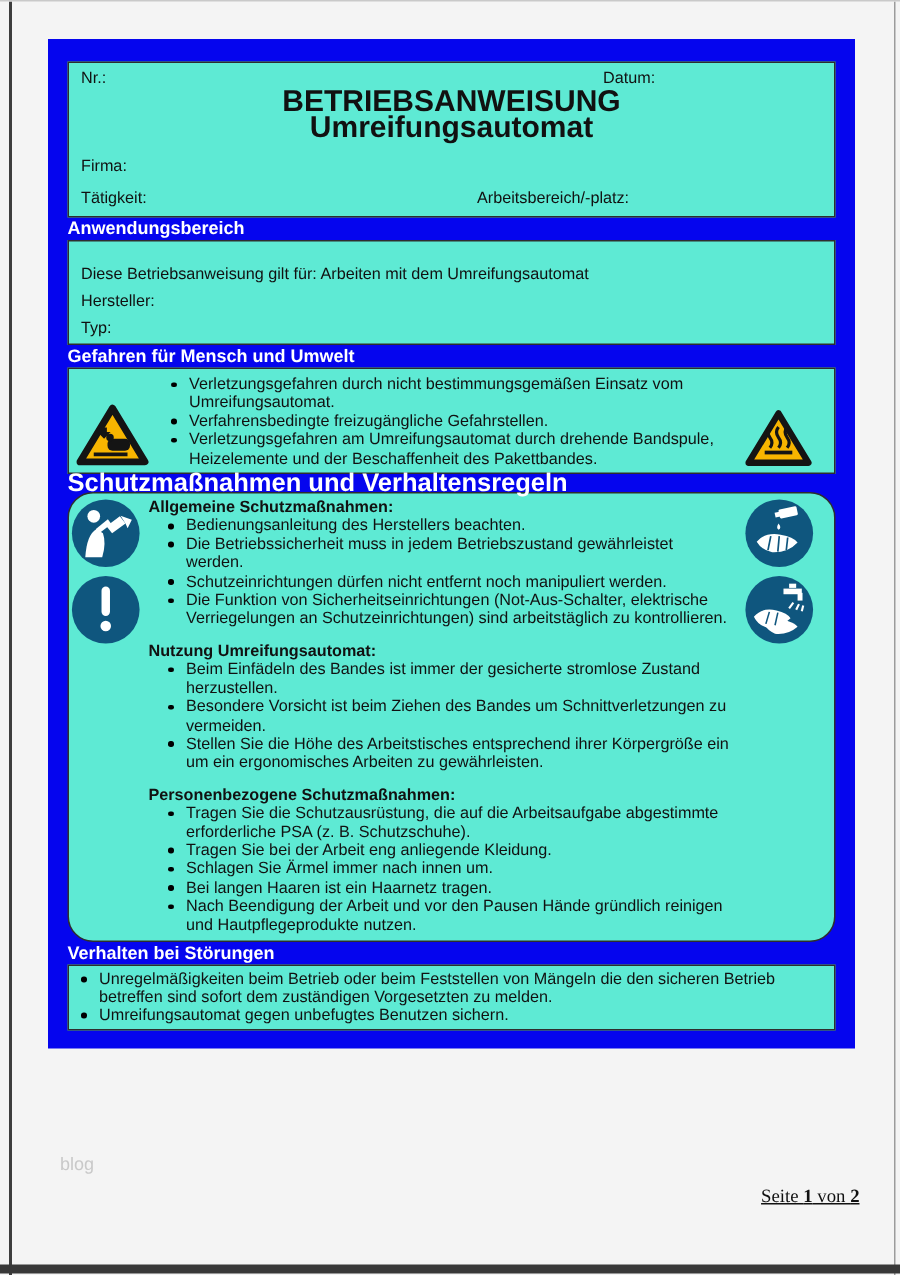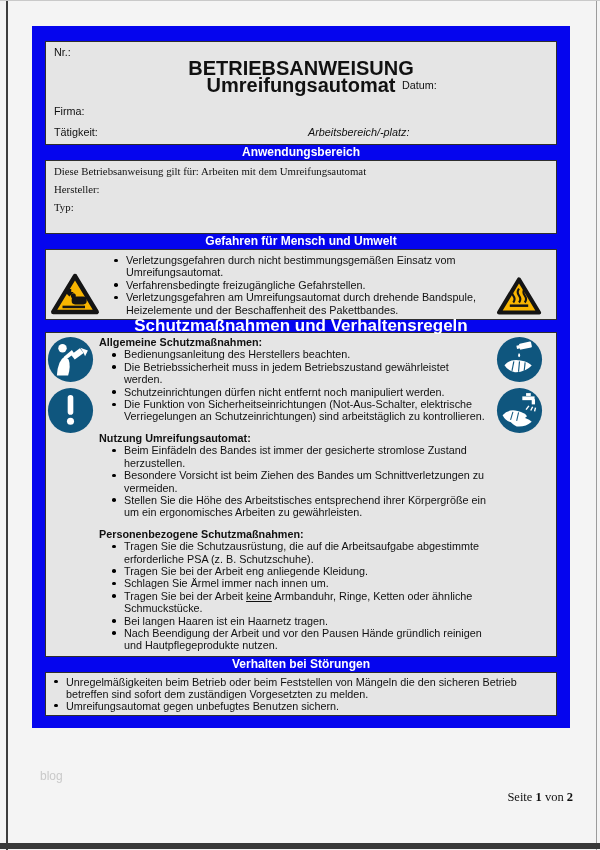--- a/index.html
+++ b/index.html
@@ -10,79 +10,79 @@
   }
   .edge-left{position:absolute;left:6px;top:0;width:2px;height:100%;background:#3d3d3d;}
   .edge-right{position:absolute;right:3px;top:0;width:1px;height:100%;background:#9b9b9b;}
   .edge-bottom{position:absolute;left:0;bottom:1px;width:100%;height:6px;background:#383838;}
 
   .doc{
     position:absolute;left:32px;top:25px;width:538px;box-sizing:border-box;
     background:#0505ee;padding:15px 13px 12px 13px;
   }
   .box{
-    background:#e5e5e5;border:1px solid #2e2e2e;box-sizing:border-box;
+    background:#5eead4;border:1px solid #2e2e2e;box-sizing:border-box;
     font-size:10.8px;line-height:12.4px;
   }
   .band{
-    color:#fff;font-weight:bold;text-align:center;font-size:12px;line-height:15px;height:15px;
+    color:#fff;font-weight:bold;text-align:left;font-size:12px;line-height:15px;height:15px;
   }
   .band.small{font-size:17px;line-height:12px;height:12px;}
 
   
   .hdr{padding:4px 8px 5px 8px;}
   .hdr-row{position:relative;height:13px;}
-  .hdr-row .right-label{position:absolute;left:348px;top:0;margin-top:33px;}
+  .hdr-row .right-label{position:absolute;left:348px;top:0;}
   .title{text-align:center;font-weight:bold;font-size:20px;line-height:16px;margin-top:1px;}
   .firma{margin-top:12px;font-weight:normal;height:13px;}
   .taet{position:relative;margin-top:8px;height:13px;}
-  .taet .right-label{position:absolute;left:254px;top:0;font-style:italic;}
-
-  
-  .scope{padding:4px 8px 3px 8px;font-family:Liberation Serif, serif;}
+  .taet .right-label{position:absolute;left:264px;top:0;}
+
+  
+  .scope{padding:16px 8px 3px 8px;}
   .scope div{height:13px;margin-bottom:5px;}
-  .scope div:last-child{margin-bottom:16px;}
+  .scope div:last-child{margin-bottom:0;}
 
   
   ul.blist{list-style:none;margin:0;padding:0;}
   ul.blist li{position:relative;padding-left:17px;}
   ul.blist li::before{
     content:"";position:absolute;left:4px;top:4.5px;width:3.6px;height:3.6px;
     border-radius:50%;background:#000;
   }
 
   
   .hazard{display:flex;padding:3px 4px 3px 4px;align-items:flex-end;}
   .hz-icon-l{width:58px;flex:0 0 58px;padding-top:2px;}
   .hz-icon-r{width:56px;flex:0 0 56px;padding-top:5px;text-align:right;}
   .hz-text{flex:1;padding-top:1px;}
   .hazard ul.blist li{padding-left:18px;}
   .hazard ul.blist li::before{left:6px;}
 
   
-  .measures{display:flex;padding:2px 0 4px 0;}
+  .measures{display:flex;padding:2px 0 4px 0;border-radius:17px;}
   .m-icons-l{flex:0 0 52px;padding:1px 0 0 1px;}
   .m-icons-r{flex:0 0 60px;padding:1px 0 0 8px;}
   .m-icons-l .circ,.m-icons-r .circ{width:47px;height:47px;margin-bottom:4px;}
   .m-text{flex:1;padding-top:1px;}
   .m-text h4{margin:0;font-size:10.8px;line-height:12.4px;font-weight:bold;}
   .m-text .gap{margin-top:9px;}
   .measures ul.blist li{padding-left:25px;}
   .measures ul.blist li::before{left:13px;}
 
   
   .disturb{padding:3px 6px 3px 4px;line-height:12px;}
   .disturb ul.blist li{padding-left:16px;}
   .disturb ul.blist li::before{left:4px;top:4px;}
 
   
   .wm{position:absolute;left:40px;top:768px;color:#c9c9c9;font-size:12px;}
   .pageno{
     position:absolute;right:27px;top:789px;font-family:"Liberation Serif","DejaVu Serif",serif;
-    font-size:12.5px;color:#111;
+    font-size:12.5px;color:#111;text-decoration:underline;
   }
   .pageno b{font-weight:bold;}
   u{text-underline-offset:1px;}
   svg{display:block;}
 </style>
 </head>
 <body>
 
 <div class="page">
   <div class="edge-left"></div>
@@ -176,21 +176,20 @@
         <ul class="blist">
             <li>Beim Einfädeln des Bandes ist immer der gesicherte stromlose Zustand herzustellen.</li>
             <li>Besondere Vorsicht ist beim Ziehen des Bandes um Schnittverletzungen zu vermeiden.</li>
             <li>Stellen Sie die Höhe des Arbeitstisches entsprechend ihrer Körpergröße ein um ein ergonomisches Arbeiten zu gewährleisten.</li>
           </ul>
         <h4 class="gap">Personenbezogene Schutzmaßnahmen:</h4>
         <ul class="blist">
             <li>Tragen Sie die Schutzausrüstung, die auf die Arbeitsaufgabe abgestimmte erforderliche PSA (z. B. Schutzschuhe).</li>
             <li>Tragen Sie bei der Arbeit eng anliegende Kleidung.</li>
             <li>Schlagen Sie Ärmel immer nach innen um.</li>
-            <li>Tragen Sie bei der Arbeit <u>keine</u> Armbanduhr, Ringe, Ketten oder ähnliche Schmuckstücke.</li>
             <li>Bei langen Haaren ist ein Haarnetz tragen.</li>
             <li>Nach Beendigung der Arbeit und vor den Pausen Hände gründlich reinigen und Hautpflegeprodukte nutzen.</li>
           </ul>
       </div>
       <div class="m-icons-r">
         <div class="circ">
           <svg width="47" height="47" viewBox="0 0 100 100">
             <circle cx="50" cy="50" r="48" fill="#0f567e"></circle>
             <g transform="rotate(-12 62 22)">
               <rect x="50" y="14" width="26" height="13" rx="2" fill="#fff"></rect>

